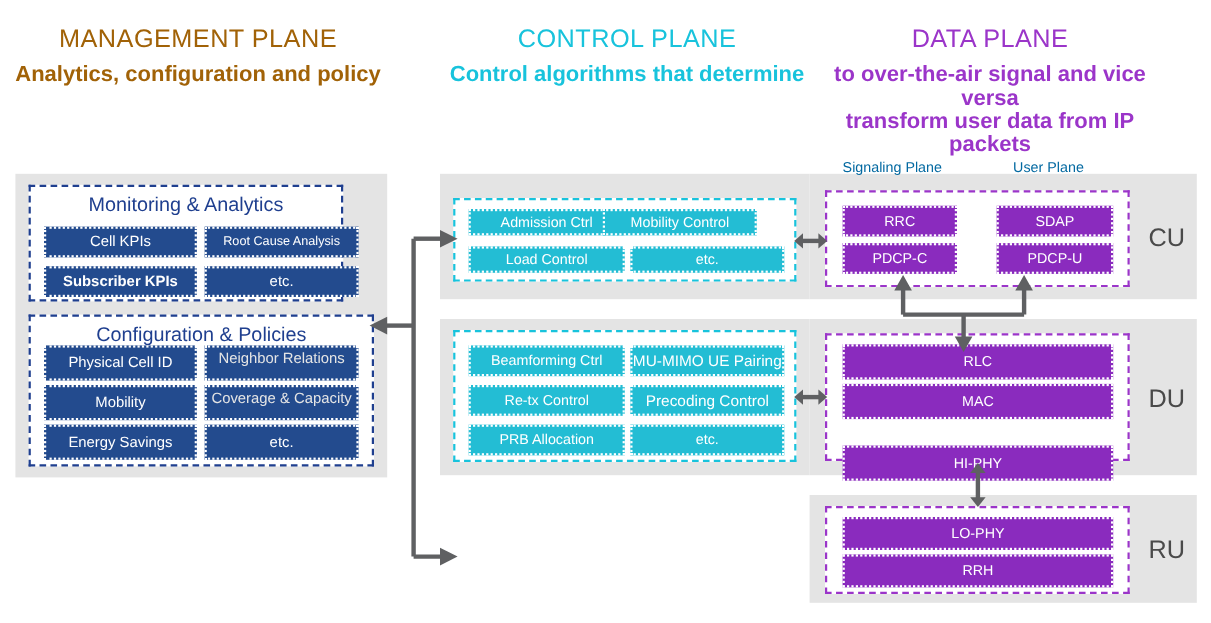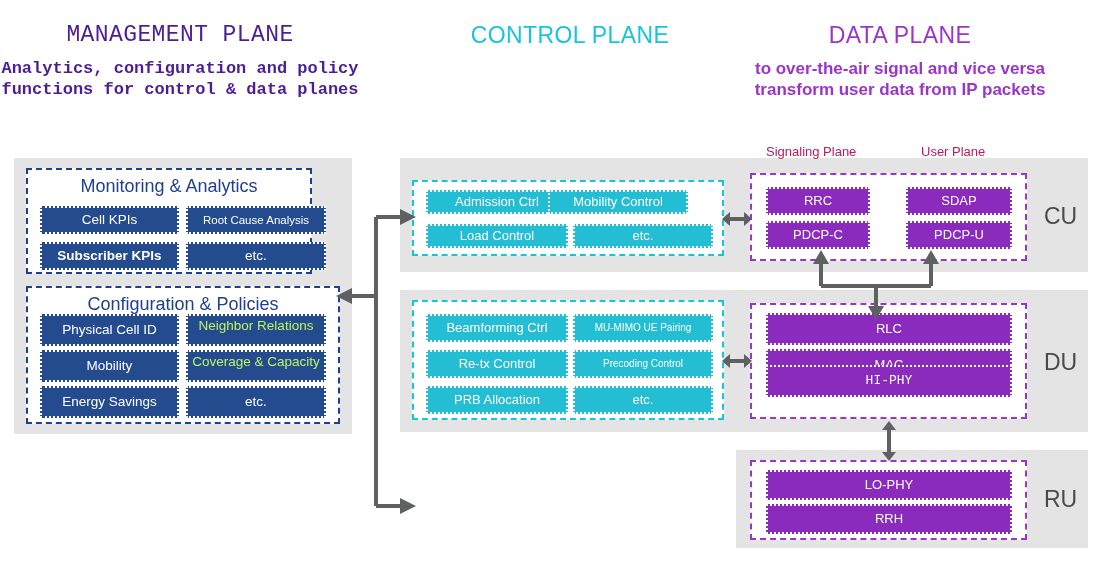--- a/index.html
+++ b/index.html
@@ -9,23 +9,23 @@
     -webkit-font-smoothing:antialiased;
   }
 
   
   .col-title{
     position:absolute;text-align:center;font-weight:400;
     font-size:23px;letter-spacing:.4px;white-space:nowrap;
   }
   .col-sub{
     position:absolute;text-align:center;font-weight:700;
-    font-size:17px;line-height:21px;
-  }
-  .mg{color:#4c1d95;font-family:Liberation Mono, monospace;}
+    font-size:20px;line-height:21px;
+  }
+  .mg{color:#a16207;}
   .cp{color:#18C3DC;}
   .dp{color:#9B35C9;}
 
   
   .gray{position:absolute;background:#E4E4E4;}
 
   
   .frame{
     position:absolute;background:#FFFFFF;box-sizing:border-box;
   }
@@ -42,52 +42,52 @@
   .cell{
     position:absolute;box-sizing:border-box;
     display:flex;align-items:center;justify-content:center;
     color:#ffffff;text-align:center;line-height:1.05;
     border:2px dotted #ffffff;
     overflow:visible;
   }
   .cell-mg{background:#234B8E;font-size:13.5px;}
   .cell-mg.small{font-size:11.5px;}
   .cell-cp{background:#23BDD4;font-size:13px;}
-  .cell-cp.small{font-size:10px;}
+  .cell-cp.small{font-size:14px;}
   .cell-dp{background:#8A2BBE;font-size:13px;}
 
   .cell span{display:block;}
 
   
-  .ovf{position:absolute;left:0;right:0;text-align:center;font-size:13.5px;color:#bef264;}
+  .ovf{position:absolute;left:0;right:0;text-align:center;font-size:13.5px;color:#e5e5e5;}
 
   
   .seclabel{
     position:absolute;font-size:23px;color:#4A4A4A;font-weight:400;
   }
 
   
   .mini{
-    position:absolute;font-size:13px;color:#be185d;white-space:nowrap;
+    position:absolute;font-size:13px;color:#0369a1;white-space:nowrap;
   }
 
   
   .arrowsvg{position:absolute;overflow:visible;}
 </style>
 </head>
 <body>
 
 <div class="col-title mg" style="left:0;top:22px;width:360px;">MANAGEMENT PLANE</div>
 <div class="col-sub mg" style="left:0;top:58px;width:360px;">
   <div>Analytics, configuration and policy</div>
-  <div>functions for control &amp; data planes</div>
 </div>
 
 <div class="col-title cp" style="left:400;left:400px;top:22px;width:340px;">CONTROL PLANE</div>
 <div class="col-sub cp" style="left:400px;top:58px;width:340px;">
+  <div>Control algorithms that determine</div>
 </div>
 
 <div class="col-title dp" style="left:740px;top:22px;width:320px;">DATA PLANE</div>
 <div class="col-sub dp" style="left:730px;top:58px;width:340px;">
   <div>to over-the-air signal and vice versa</div>
   <div>transform user data from IP packets</div>
 </div>
 
 <div class="gray" style="left:14px;top:158px;width:338px;height:276px;"></div>
 
@@ -188,21 +188,21 @@
 </div>
 <div class="seclabel" style="left:1044px;top:203px;">CU</div>
 
 <div class="frame frame-dp" style="left:750px;top:303px;width:277px;height:116px;"></div>
 <div class="cell cell-dp" style="left:766px;top:313px;width:246px;height:32px;">
   <span>RLC</span>
 </div>
 <div class="cell cell-dp" style="left:766px;top:349px;width:246px;height:32px;">
   <span>MAC</span>
 </div>
-<div class="cell cell-dp" style="left:766px;top:365px;width:246px;height:32px;font-family:Liberation Mono, monospace;">
+<div class="cell cell-dp" style="left:766px;top:405px;width:246px;height:32px;">
   <span>HI-PHY</span>
 </div>
 <div class="seclabel" style="left:1044px;top:349px;">DU</div>
 
 <div class="frame frame-dp" style="left:750px;top:460px;width:277px;height:80px;"></div>
 <div class="cell cell-dp" style="left:766px;top:470px;width:246px;height:30px;">
   <span>LO-PHY</span>
 </div>
 <div class="cell cell-dp" style="left:766px;top:504px;width:246px;height:30px;">
   <span>RRH</span>

